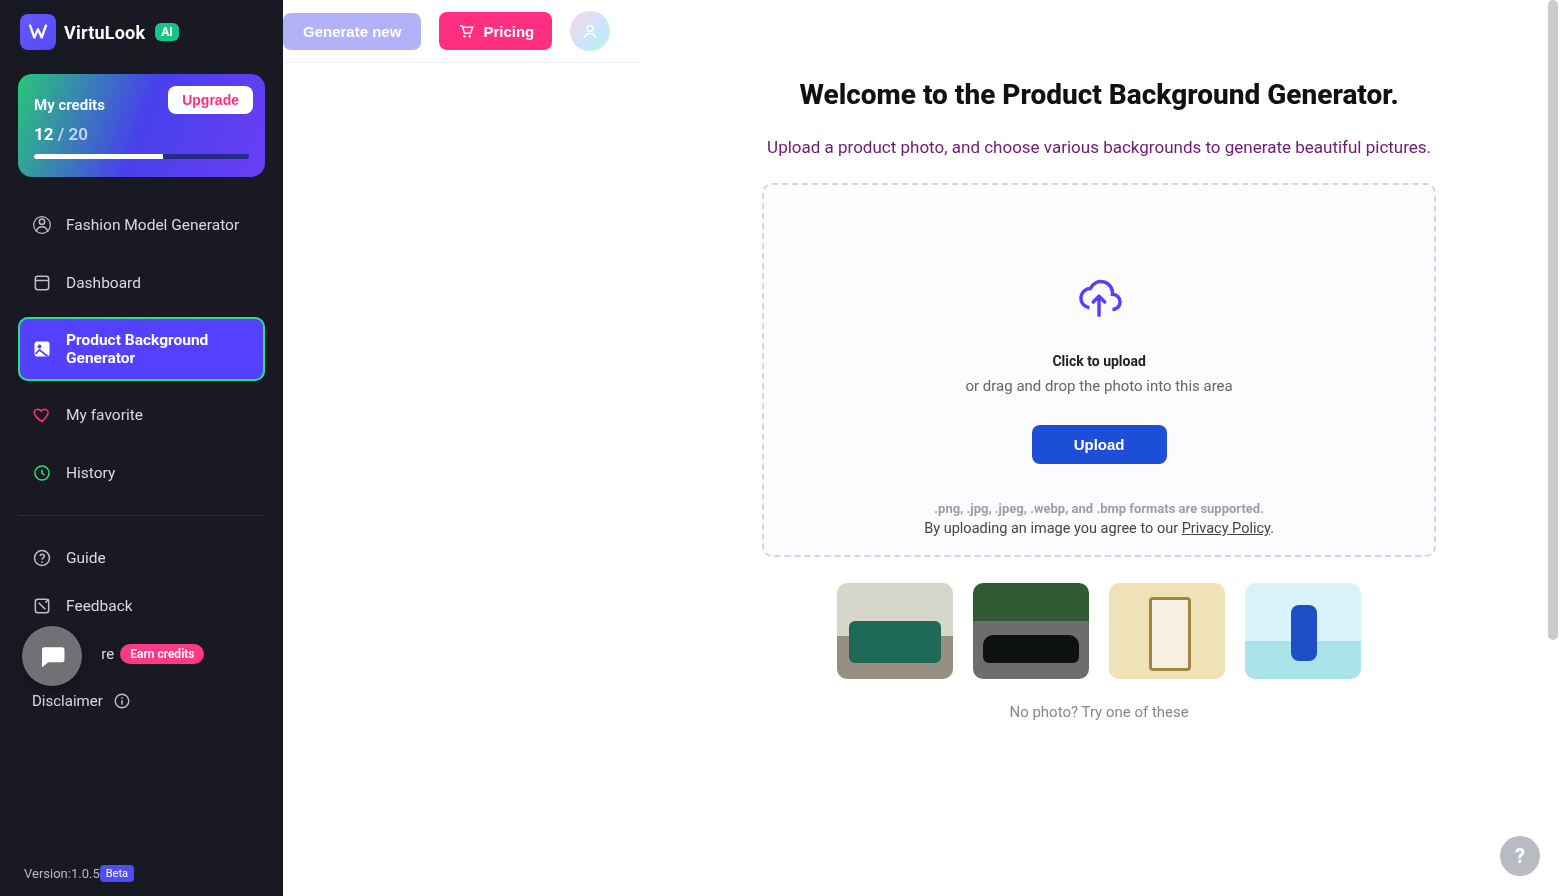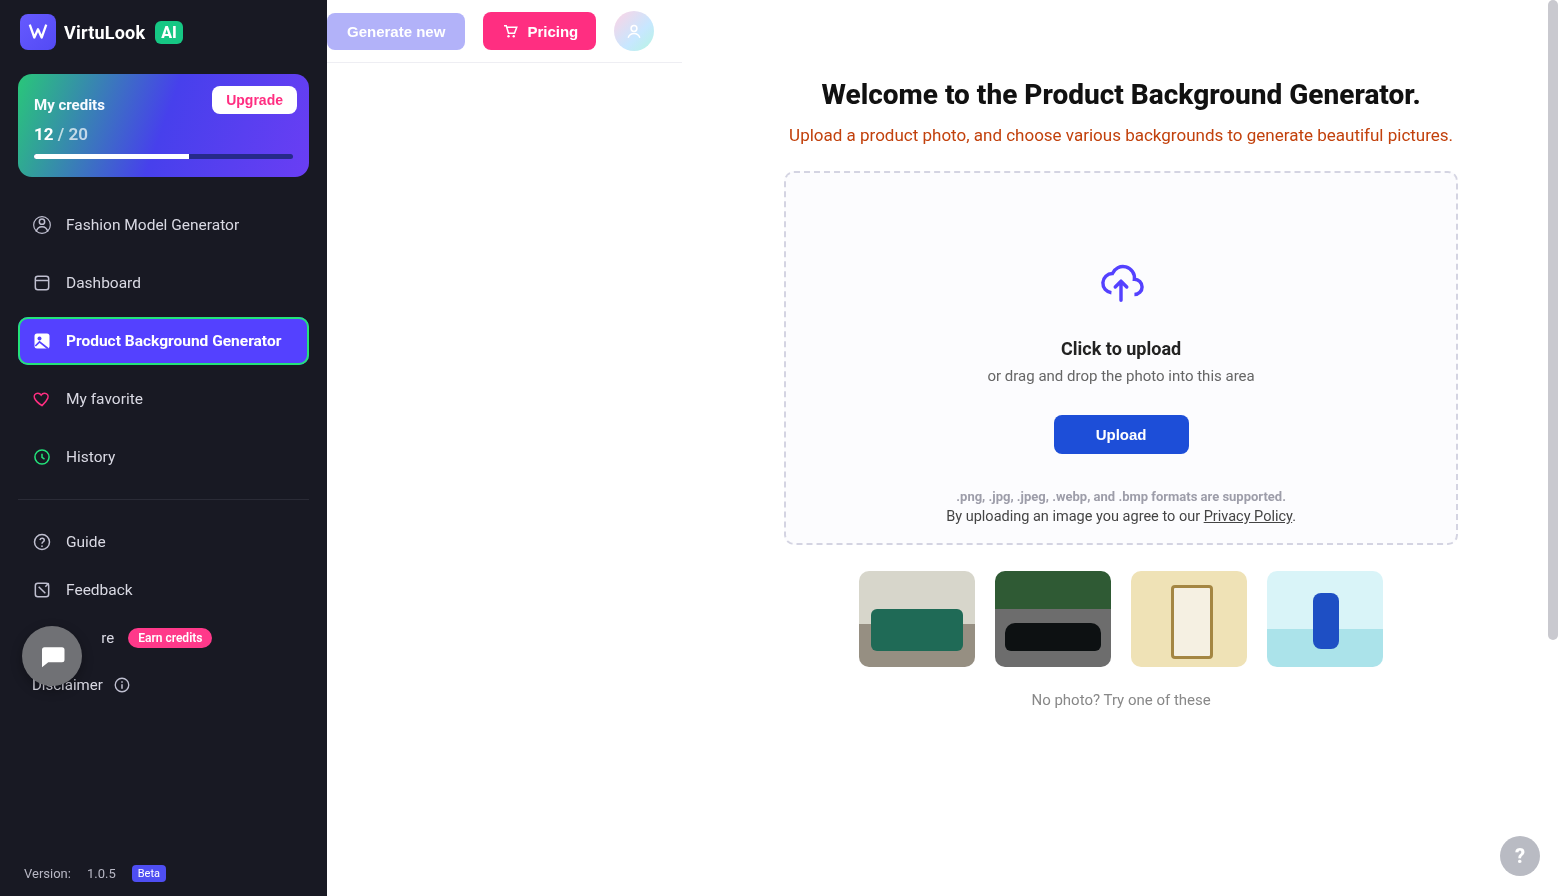--- a/index.html
+++ b/index.html
@@ -6,21 +6,21 @@
     body {
       font-family: -apple-system, BlinkMacSystemFont, "Segoe UI", Roboto, Helvetica, Arial, sans-serif;
       display: flex;
       height: 896px;
       width: 1560px;
       overflow: hidden;
       background: #fff;
     }
     
     .sidebar {
-      width: 327px;
+      width: 283px;
       background: #181923;
       color: #fff;
       display: flex;
       flex-direction: column;
       padding: 14px 18px 10px 18px;
       position: relative;
     }
     .logo-row {
       display: flex;
       align-items: center;
@@ -35,21 +35,21 @@
       background: linear-gradient(135deg, #665aff 0%, #534af4 100%);
       display: flex;
       align-items: center;
       justify-content: center;
     }
     .logo-text { font-weight: 700; font-size: 18px; letter-spacing: 0.2px; }
     .ai-badge {
       background: #16c784;
       color: #fff;
       font-weight: 800;
-      font-size: 16px;
+      font-size: 12px;
       padding: 2px 6px;
       border-radius: 6px;
       margin-left: 2px;
     }
     .credits-card {
       background: linear-gradient(110deg, #29c779 0%, #4740ec 50%, #6a3ef4 100%);
       border-radius: 14px;
       padding: 22px 16px 18px 16px;
       position: relative;
       margin-bottom: 24px;
@@ -97,24 +97,24 @@
     }
     .nav-item .icon { width: 20px; height: 20px; flex-shrink: 0; display:flex; align-items:center; justify-content:center;}
     .nav-divider { height: 1px; background: #2a2b36; margin: 18px 0; }
     .earn-badge {
       background: #ff398a;
       color: #fff;
       font-size: 12px;
       font-weight: 600;
       padding: 3px 10px;
       border-radius: 10px;
-      margin-left: 14px;
+      margin-left: 6px;
     }
     .disclaimer-row { display: flex; align-items: center; gap: 10px; padding: 14px; color: #d9d9e3; font-size: 15px; cursor: default;}
-    .version-row { margin-top: auto; padding: 10px 6px 4px 6px; color: #b7b7c4; font-size: 13px; display:flex; align-items:center; gap:16px;}
+    .version-row { margin-top: auto; padding: 10px 6px 4px 6px; color: #b7b7c4; font-size: 13px; display:flex; align-items:center; gap:0;}
     .beta-badge { background: #4e4ef2; color: #fff; font-size: 11px; padding: 2px 6px; border-radius: 4px; }
     .chat-fab {
       position: absolute;
       left: 22px;
       bottom: 210px;
       width: 60px;
       height: 60px;
       border-radius: 50%;
       background: #707175;
       display: flex;
@@ -172,38 +172,38 @@
     .content {
       flex: 1;
       display: flex;
       flex-direction: column;
       align-items: center;
       padding-top: 78px;
       overflow: auto;
       position: relative;
     }
     .title { font-size: 28px; font-weight: 800; color: #111; }
-    .subtitle { margin-top: 14px; font-size: 17px; color: #c2410c; }
+    .subtitle { margin-top: 26px; font-size: 17px; color: #701a75; }
     .dropzone {
       margin-top: 26px;
       width: 674px;
       height: 374px;
       border: 2px dashed #d4d4e2;
       border-radius: 10px;
       background: #fcfcfe;
       display: flex;
       flex-direction: column;
       align-items: center;
       justify-content: center;
       gap: 6px;
       cursor: pointer;
       position: relative;
     }
     .upload-icon { color: #5441ff; margin-bottom: 14px; }
-    .dz-title { font-size: 18px; font-weight: 700; color: #222; margin-top: 6px; text-align: center;}
+    .dz-title { font-size: 14px; font-weight: 700; color: #222; margin-top: 6px; text-align: center;}
     .dz-sub { font-size: 15px; color: #666; margin-top: 2px;}
     .btn-upload {
       margin-top: 24px;
       background: #1d4ed8;
       color: #fff;
       border: none;
       padding: 11px 42px;
       border-radius: 8px;
       font-weight: 700;
       font-size: 15px;

